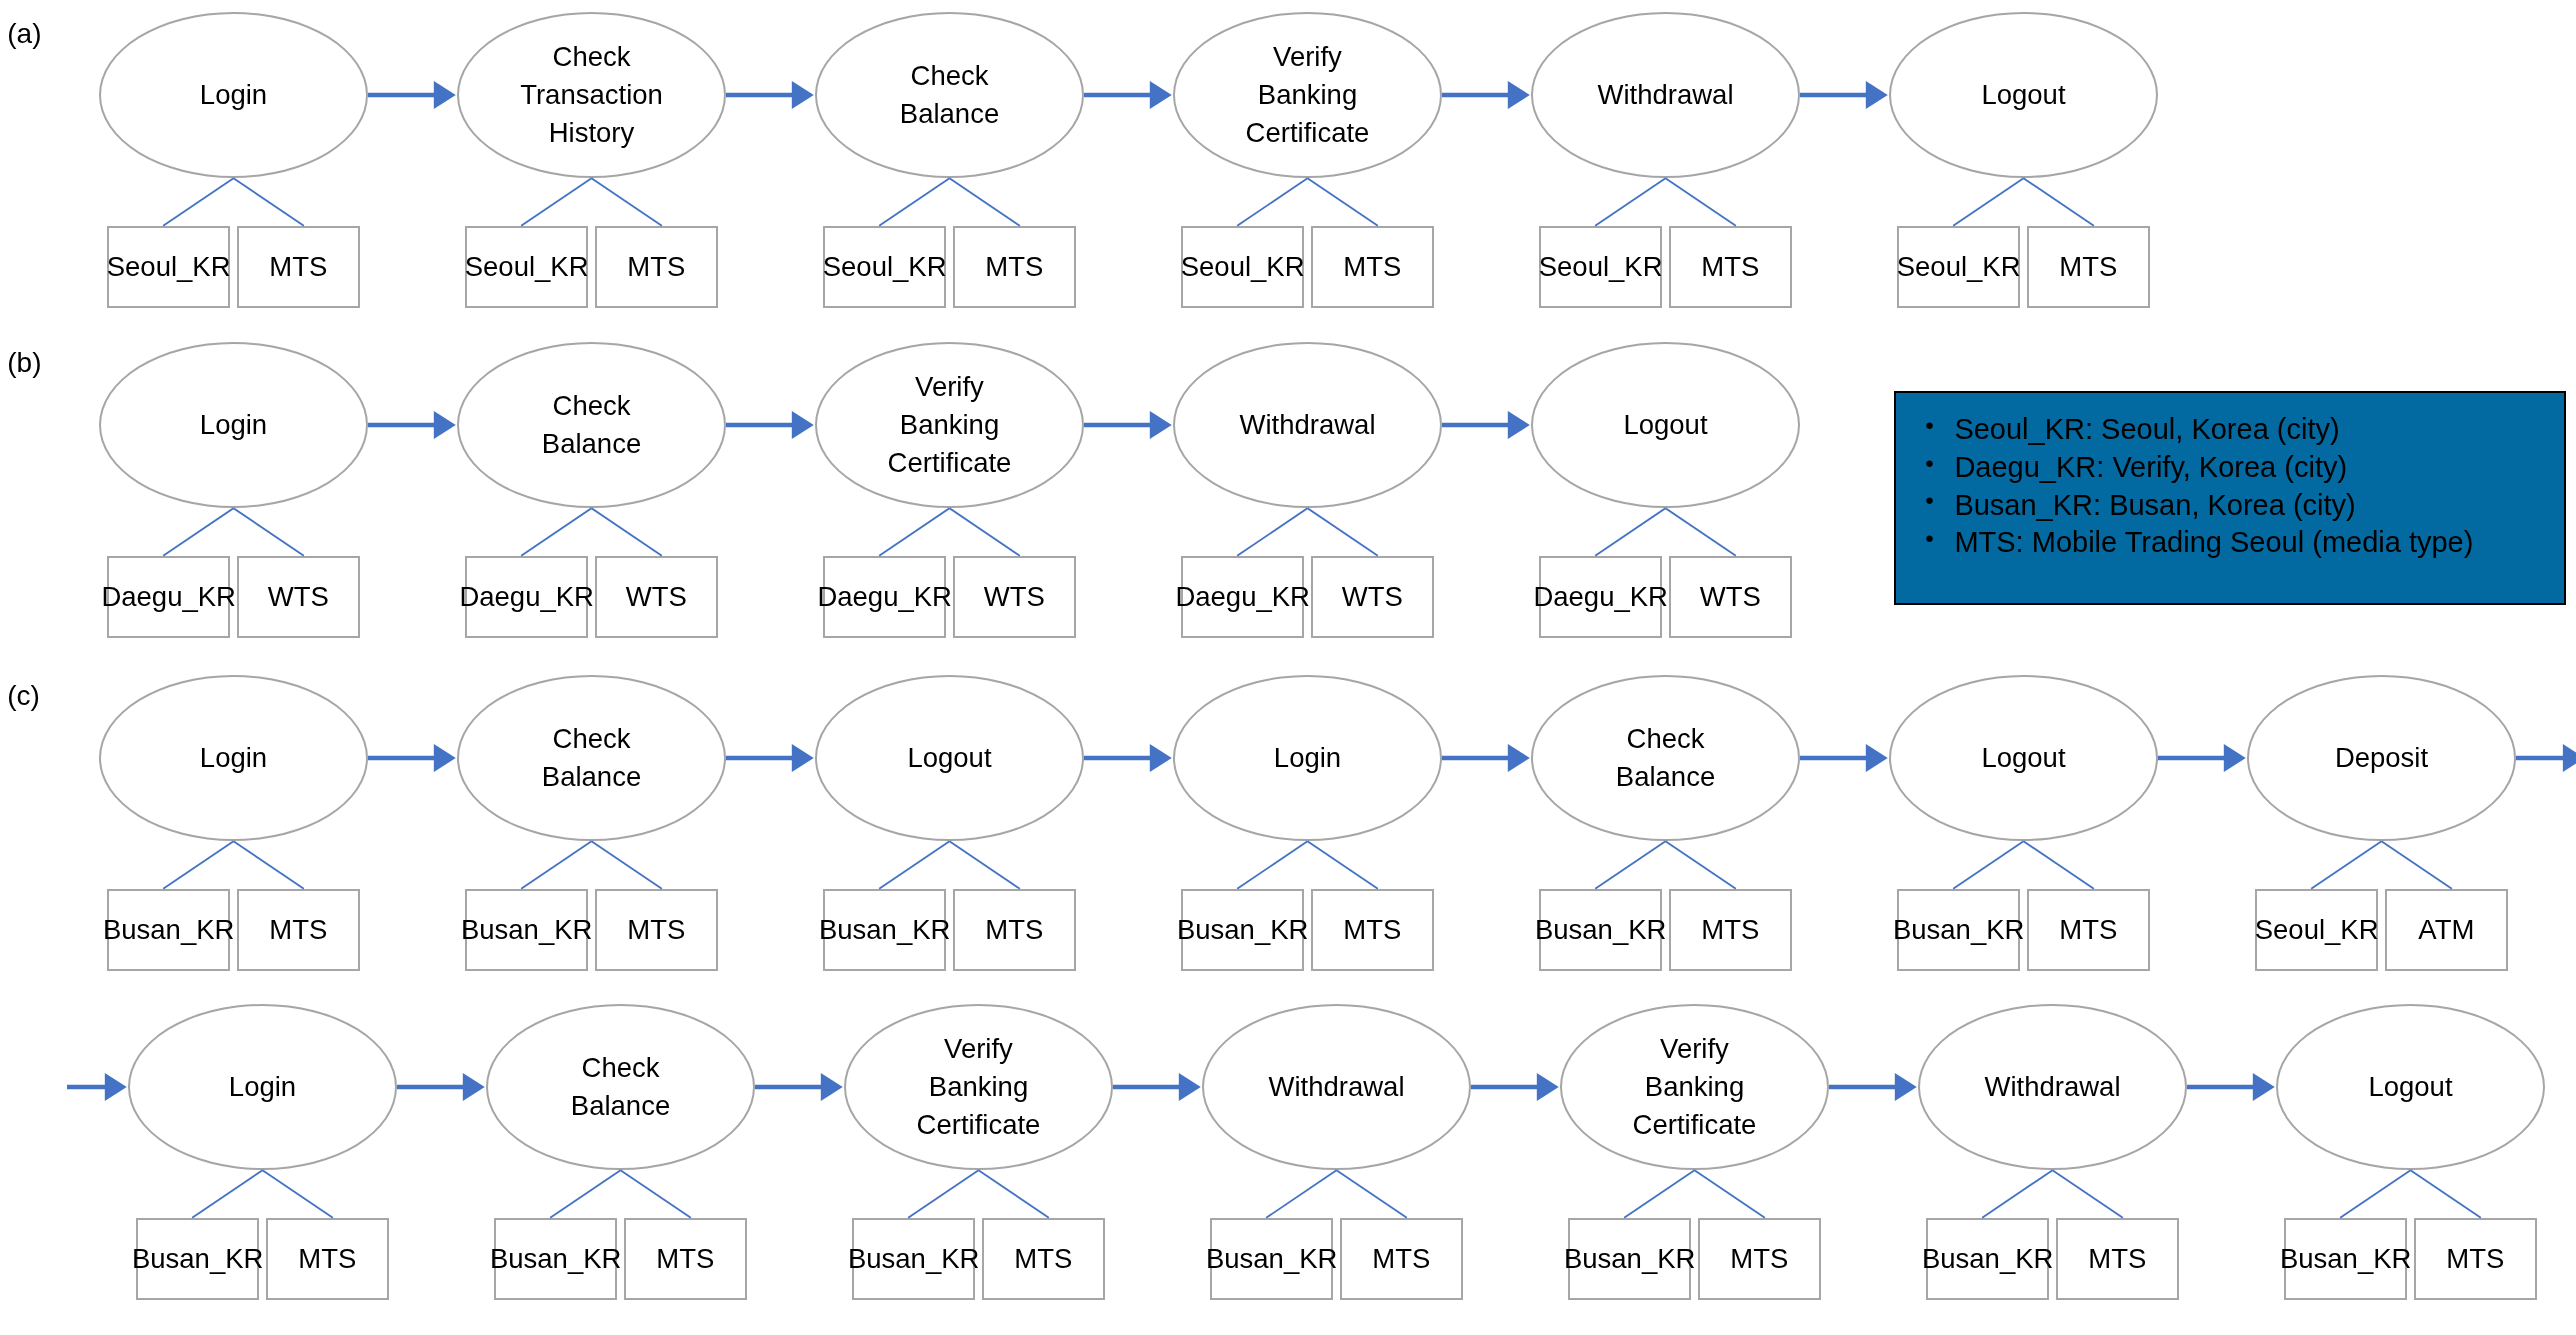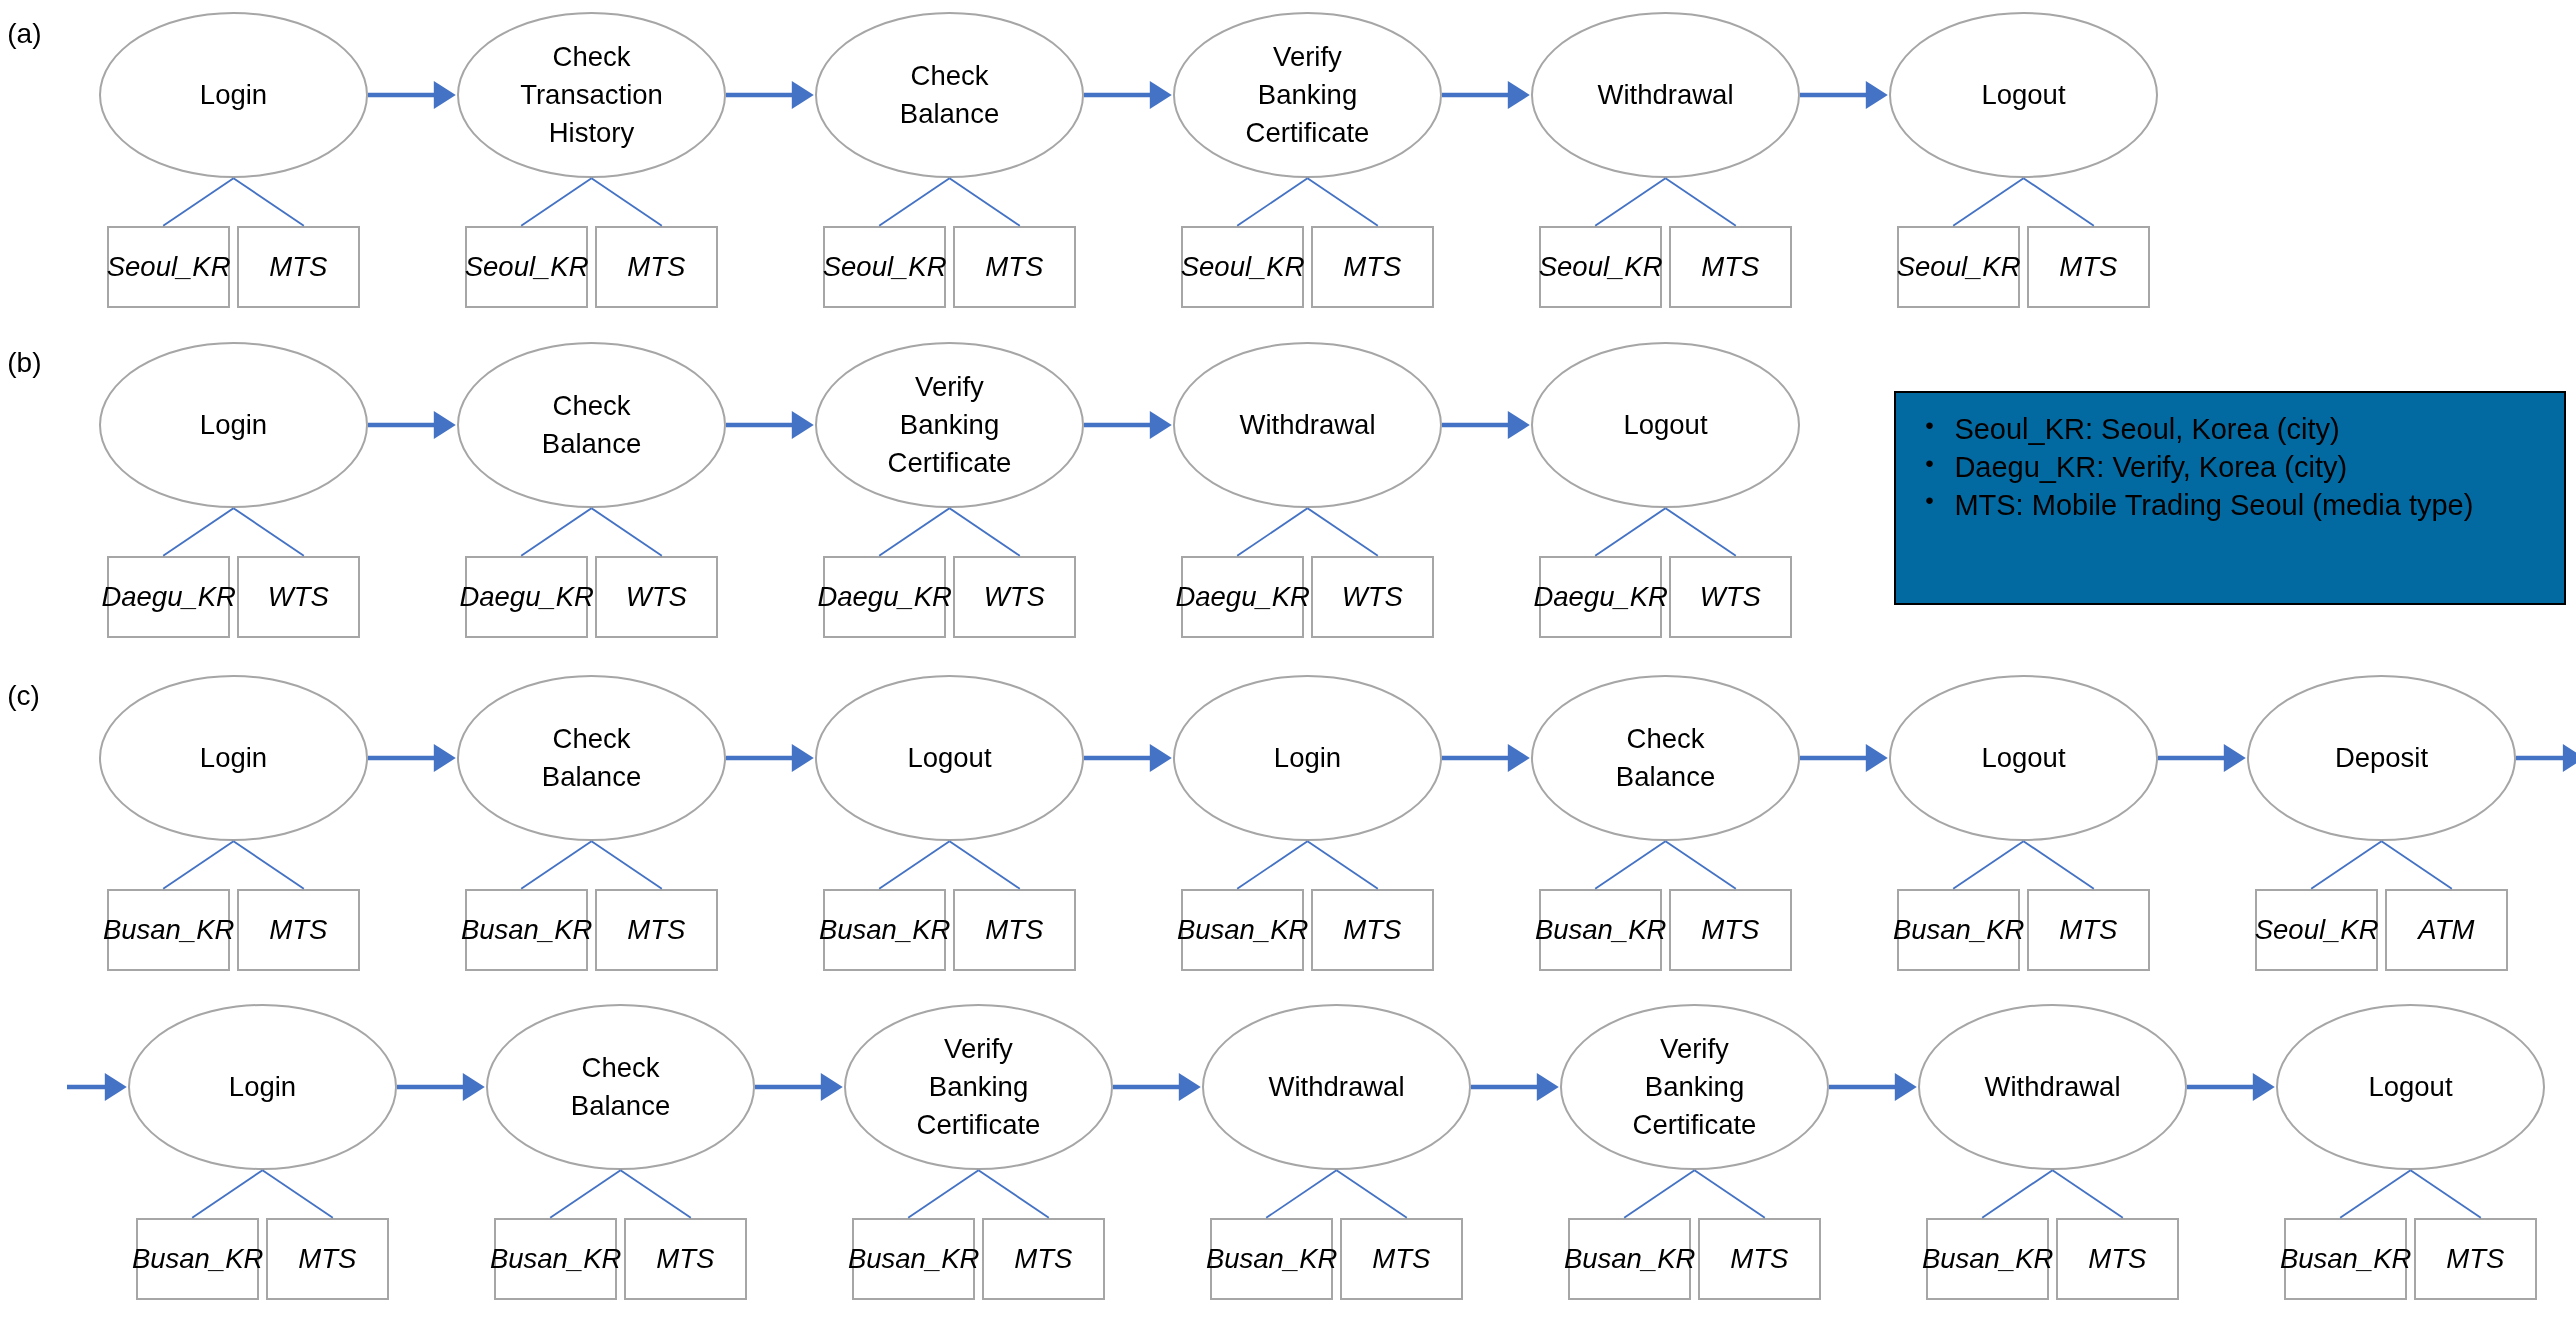--- a/index.html
+++ b/index.html
@@ -71,21 +71,20 @@
     position:relative;
     width:269px;
     height:48px;
   }
   .connector svg{position:absolute;left:0;top:0;overflow:visible;}
 
   .boxes{
     display:flex;
     flex-direction:row;
     gap:6.7px;
-    font-style:italic;
   }
   .attr-box{
     width:123px;
     height:82px;
     border:2.4px solid #a6a6a6;
     box-sizing:border-box;
     background:#fff;
     display:flex;
     align-items:center;
     justify-content:center;
@@ -703,18 +702,19 @@
             <div class="attr-box" style="border-color: rgb(166, 166, 166);">MTS</div>
           </div>
         </div>
       </div>
     </div>
 
   <div class="legend" id="legend-box" style="left: 1894px; top: 391px; width: 672px; height: 214px; border-color: rgb(0, 0, 0);">
     <ul id="legend-list">
         <li>Seoul_KR: Seoul, Korea (city)</li>
         <li>Daegu_KR: Verify, Korea (city)</li>
+        <li>Busan_KR: Busan, Korea (city)</li>
         <li>MTS: Mobile Trading Seoul (media type)</li>
       </ul>
   </div>
 
 </div>
 
 
 </body></html>

